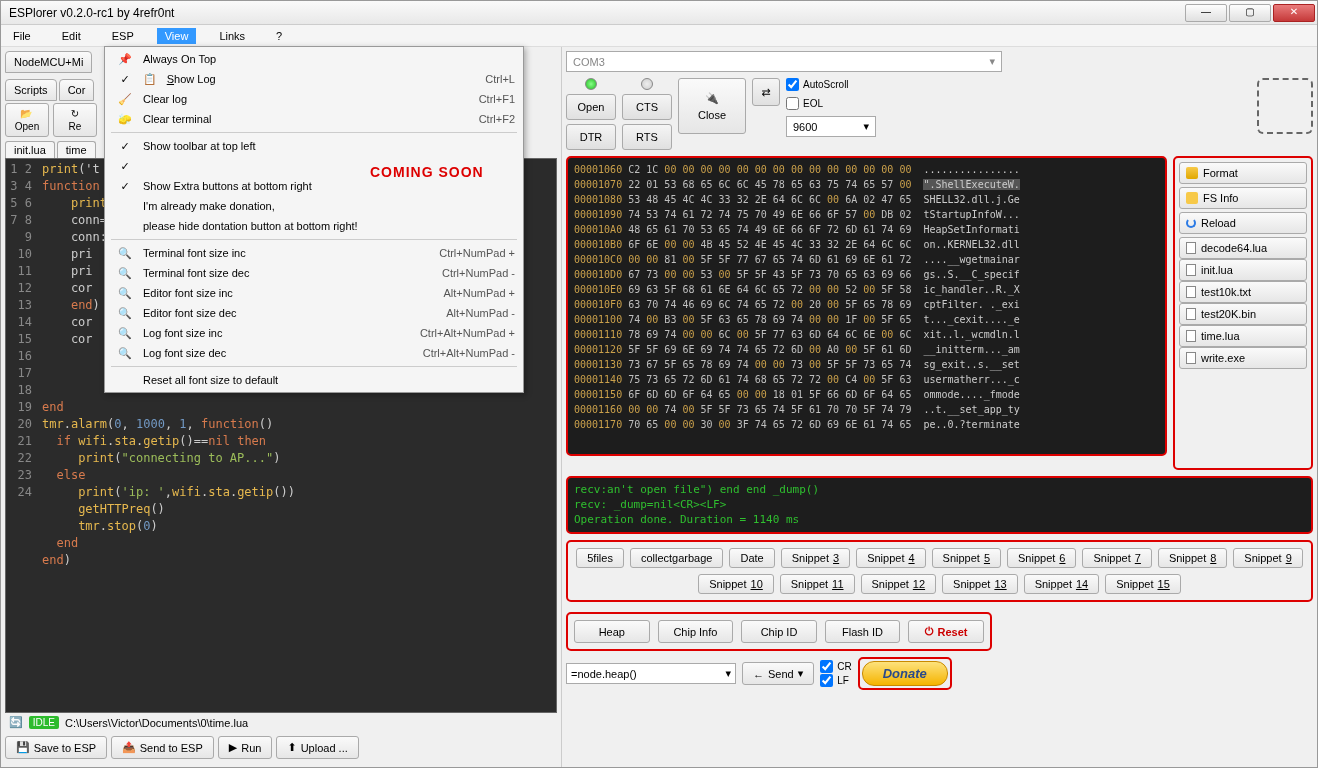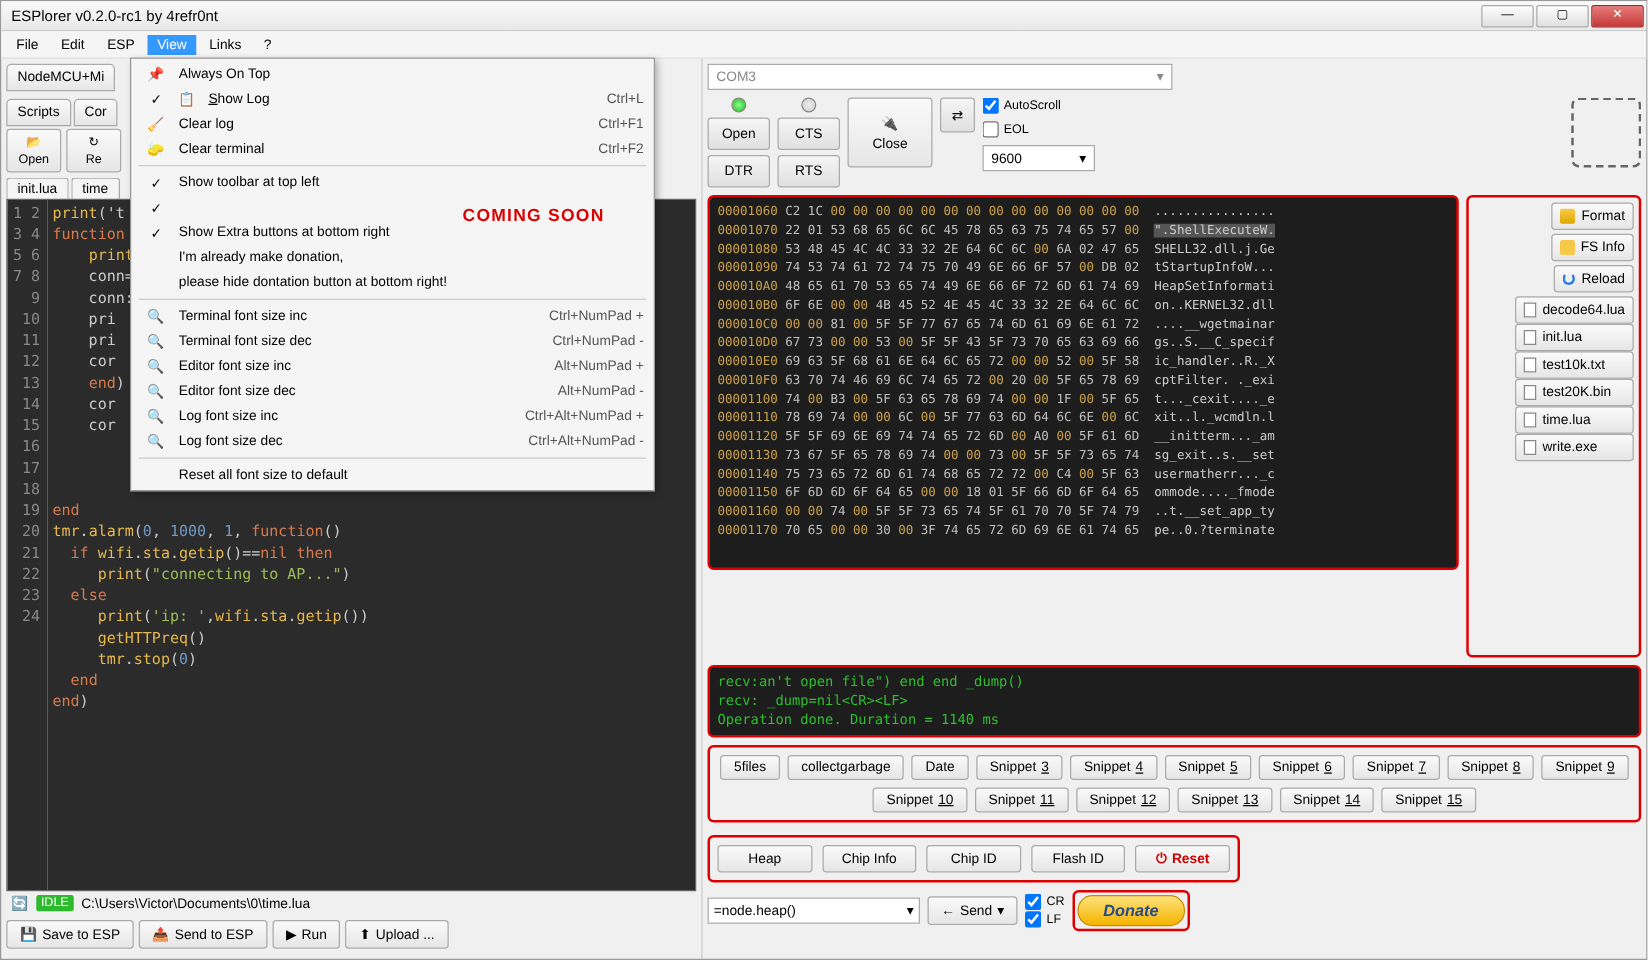--- a/index.html
+++ b/index.html
@@ -5,21 +5,21 @@
 * { box-sizing: border-box; margin: 0; padding: 0; }
 body { font-family: Tahoma, sans-serif; font-size: 11px; background: #f0f0f0; width: 1318px; height: 768px; overflow: hidden; position: relative; }
 
 .window { width: 1318px; height: 768px; border: 1px solid #999; background: #f0f0f0; display: flex; flex-direction: column; }
 .titlebar { background: linear-gradient(180deg,#fafafa,#e8e8e8); height: 24px; display: flex; align-items: center; justify-content: space-between; padding: 0 2px 0 8px; border-bottom: 1px solid #ccc; }
 .titlebar .title { font-size: 12px; }
 .win-controls { display: flex; gap: 2px; }
 .win-btn { width: 42px; height: 18px; border: 1px solid #aaa; background: linear-gradient(180deg,#fdfdfd,#e0e0e0); text-align: center; font-size: 10px; line-height: 14px; border-radius: 2px; }
 .win-btn.close { background: linear-gradient(180deg,#e97b7b,#c53939); color: #fff; border-color: #a22; }
 
-.menubar { background: #f5f5f5; height: 22px; display: flex; align-items: center; padding: 0 4px; gap: 2px; border-bottom: 1px solid #ddd; }
+.menubar { background: #f5f5f5; height: 22px; display: flex; align-items: center; padding: 0 4px; gap: 15px; border-bottom: 1px solid #ddd; }
 .menubar .mi { padding: 2px 8px; cursor: default; }
 .menubar .mi.open { background: #3399ff; color: #fff; }
 
 .body { flex: 1; display: flex; position: relative; }
 
 
 .left { width: 560px; display: flex; flex-direction: column; padding: 4px; position: relative; }
 .toolbar-row { display: flex; gap: 4px; margin-bottom: 4px; }
 .tab-btn { border: 1px solid #aaa; border-radius: 4px 4px 0 0; background: linear-gradient(180deg,#fafafa,#e6e6e6); padding: 4px 8px; font-size: 11px; }
 .tabs2 { display: flex; gap: 2px; margin: 2px 0; }
@@ -36,39 +36,39 @@
 .editor .num { color: #7299c4; }
 
 .statusbar { display: flex; align-items: center; gap: 6px; padding: 3px 4px; }
 .idle { background: #2dbb2d; color: #fff; padding: 1px 4px; font-size: 10px; border-radius: 2px; }
 .btn { border: 1px solid #aaa; border-radius: 3px; background: linear-gradient(180deg,#fafafa,#e6e6e6); padding: 4px 10px; display: inline-flex; align-items: center; gap: 4px; font-size: 11px; }
 
 
 .right { flex: 1; border-left: 1px solid #ccc; display: flex; flex-direction: column; padding: 4px; position: relative; }
 .r-top { display: flex; gap: 6px; align-items: flex-start; }
 .combo { border: 1px solid #aaa; background: #fff; padding: 3px 6px; display: flex; justify-content: space-between; align-items: center; }
-.combo.port { width: 372px; color: #888; }
+.combo.port { width: 436px; color: #888; }
 .combo.baud { width: 90px; }
 .sig-col { display: flex; flex-direction: column; gap: 4px; align-items: center; }
 .sig-btn { border: 1px solid #aaa; border-radius: 3px; background: linear-gradient(180deg,#f5f5f5,#e0e0e0); width: 50px; height: 26px; display: flex; align-items: center; justify-content: center; gap: 3px; font-size: 11px; }
 .led { width: 12px; height: 12px; border-radius: 50%; border: 1px solid #888; }
 .led.green { background: radial-gradient(#8f8,#2b2); }
 .led.off { background: radial-gradient(#eee,#ccc); }
 .chk { display: flex; align-items: center; gap: 4px; font-size: 10px; }
 .chip-logo { width: 56px; height: 56px; border: 2px dashed #666; border-radius: 6px; margin-left: 6px; }
 
 .hex-wrap { display: flex; gap: 6px; margin-top: 6px; }
 .hex { flex: 1; border: 2px solid #d00; border-radius: 5px; background: #1d1d1d; font: 10px/15px Consolas, monospace; padding: 4px 6px; height: 300px; overflow: hidden; color:#ccc;}
 .hex .addr { color: #caa04b; }
 .hex .b0 { color: #caa04b; margin-top: 20px; }
 .hex .nz { color: #bfbfbf; }
 .hex .ascii { color: #ccc; margin-left: 6px; }
 .hex .hi { background: rgba(255,255,255,0.25); }
 
-.file-panel { width: 140px; border: 2px solid #d00; border-radius: 5px; padding: 4px; display: flex; flex-direction: column; gap: 3px; height: 370px; align-items: flex-end; }
+.file-panel { width: 140px; border: 2px solid #d00; border-radius: 5px; padding: 4px; display: flex; flex-direction: column; gap: 3px; height: 314px; }
 .file-btn { border: 1px solid #aaa; border-radius: 3px; background: linear-gradient(180deg,#fafafa,#e6e6e6); padding: 4px 6px; text-align: left; display: flex; align-items: center; gap: 5px; font-size: 11px; }
 .ic { width: 12px; height: 12px; display: inline-block; }
 .ic.format { background: linear-gradient(#f7c948,#e0a800); border-radius:2px;}
 .ic.info { background: #f7c948; border-radius:2px;}
 .ic.reload { border: 2px solid #2c7be5; border-top-color: transparent; border-radius: 50%; width:10px;height:10px;}
 .ic.file { background: #fff; border:1px solid #888; width:10px;height:12px;}
 
 .log { border: 2px solid #d00; border-radius: 5px; background: #1d1d1d; color: #2fbf2f; font: 11px/15px Consolas, monospace; padding: 4px 6px; margin-top: 6px; height: 58px; }
 
 .snip-panel { border: 2px solid #d00; border-radius: 5px; padding: 6px; margin-top: 6px; display: flex; flex-wrap: wrap; gap: 6px; justify-content: center; }

